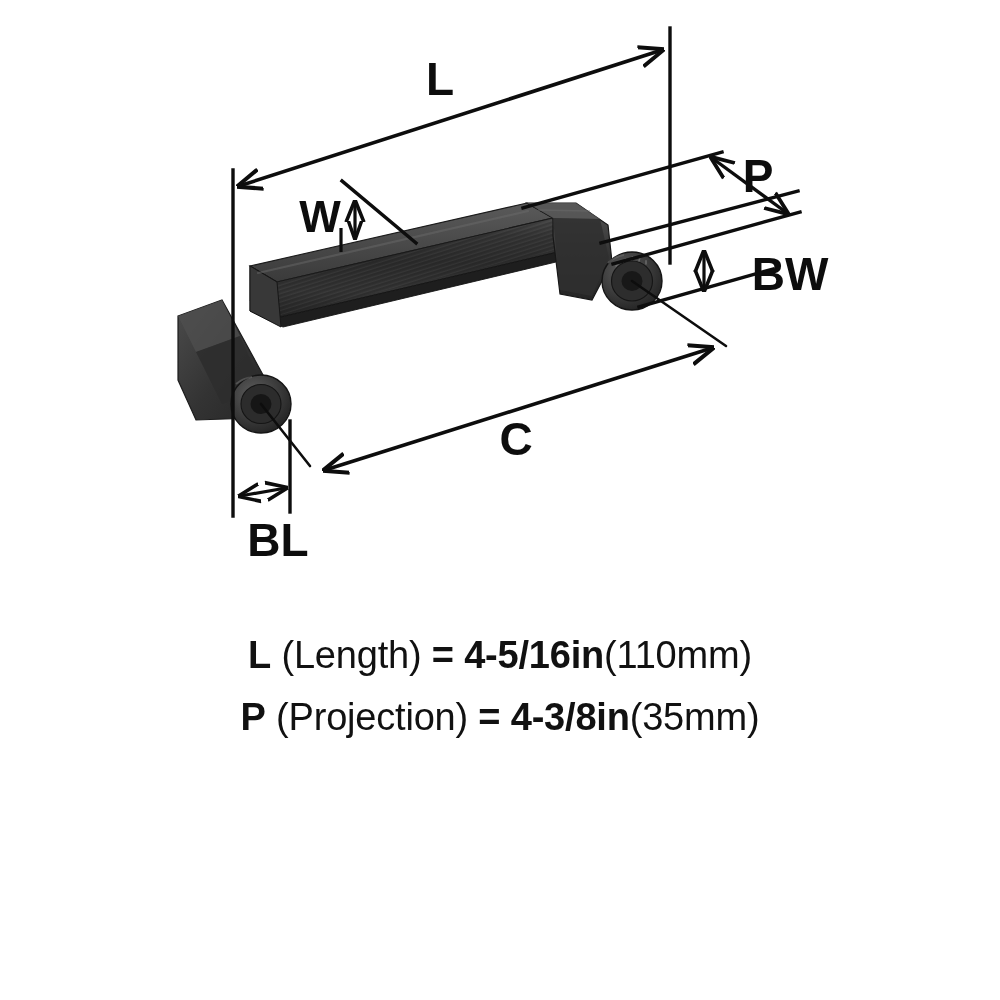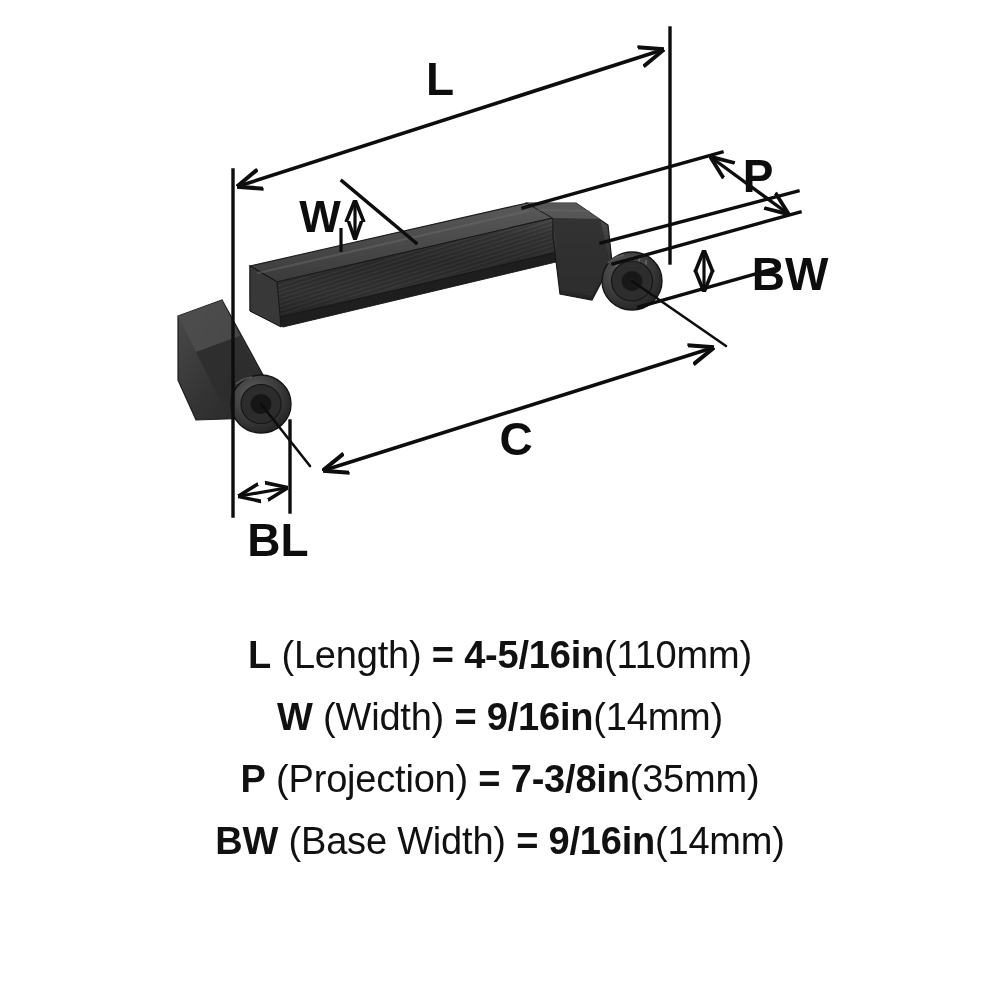--- a/index.html
+++ b/index.html
@@ -229,28 +229,22 @@
       <text class="dim-label" x="278" y="556" font-size="46" text-anchor="middle">BL</text>
     </svg>
   </div>
 
   <div id="legend">
 
     <div class="legend-row">
       <span class="code">L</span><span class="sp"> </span><span class="name">(Length)</span><span class="sp"> </span><span class="eq">=</span><span class="sp"> </span><span class="inch">4-5/16in</span><span class="mm">(110mm)</span>
     </div>
 
+
     <div class="legend-row">
-      <span class="code">W</span><span class="sp"> </span><span class="name">(Width)</span><span class="sp"> </span><span class="eq">=</span><span class="sp"> </span><span class="inch">9/16in</span><span class="mm">(14mm)</span>
+      <span class="code">P</span><span class="sp"> </span><span class="name">(Projection)</span><span class="sp"> </span><span class="eq">=</span><span class="sp"> </span><span class="inch">4-3/8in</span><span class="mm">(35mm)</span>
     </div>
 
-    <div class="legend-row">
-      <span class="code">P</span><span class="sp"> </span><span class="name">(Projection)</span><span class="sp"> </span><span class="eq">=</span><span class="sp"> </span><span class="inch">7-3/8in</span><span class="mm">(35mm)</span>
-    </div>
-
-
-
-    <div class="legend-row">
-      <span class="code">BW</span><span class="sp"> </span><span class="name">(Base Width)</span><span class="sp"> </span><span class="eq">=</span><span class="sp"> </span><span class="inch">9/16in</span><span class="mm">(14mm)</span>
-    </div>
+
+
 
   </div>
 </div>
 
 </body></html>

